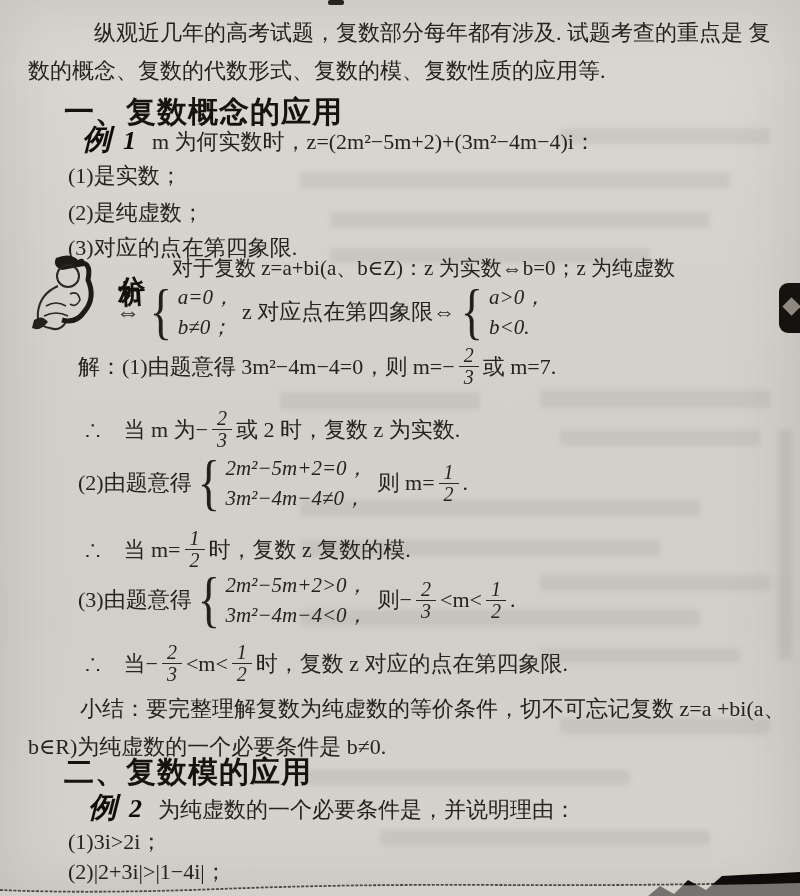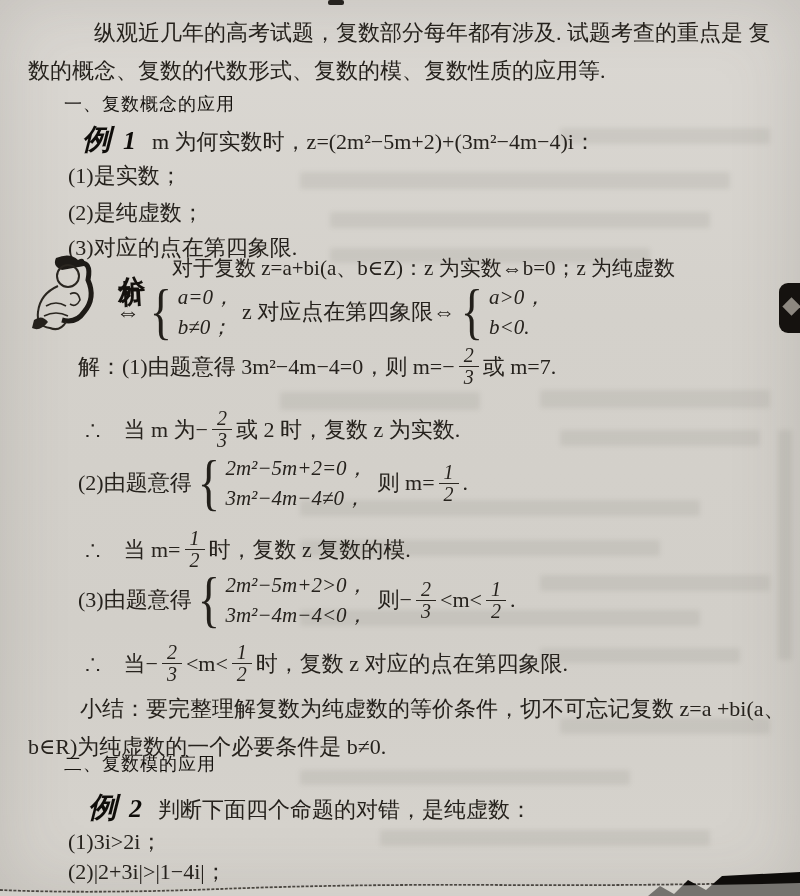--- a/index.html
+++ b/index.html
@@ -12,21 +12,21 @@
   .page{
     position:absolute;inset:0;
     background:linear-gradient(180deg,#dbd8d3 0%,#d4d1cb 35%,#d2cfc9 70%,#d6d3cd 100%);
     box-shadow:inset 0 0 70px rgba(90,85,78,.18);
   }
   .abs{position:absolute;}
   .t{font-size:22px;line-height:36px;white-space:nowrap;}
   .wrap{white-space:normal;}
   .heading{
     font-family:"Liberation Sans","DejaVu Sans",sans-serif;
-    font-weight:normal;font-size:18px;color:#16130f;letter-spacing:1px;white-space:nowrap;
+    font-weight:bold;font-size:30px;color:#16130f;letter-spacing:1px;white-space:nowrap;
   }
   .ex-row{display:flex;align-items:baseline;gap:10px;white-space:nowrap;}
   .ex-label{
     font-family:"Liberation Sans","DejaVu Sans",sans-serif;
     font-weight:bold;font-style:italic;font-size:29px;color:#0f0d0a;letter-spacing:2px;
   }
   .ex-num{font-weight:bold;font-style:italic;font-size:26px;color:#0f0d0a;margin-right:6px;}
   .mathrow{display:flex;align-items:center;white-space:nowrap;font-size:22px;}
   .frac{display:inline-flex;flex-direction:column;align-items:center;vertical-align:middle;
         line-height:1.05;font-size:20px;font-style:italic;margin:0 4px;}
@@ -210,21 +210,21 @@
   <div class="abs t wrap" style="left:28px;top:690px;width:762px;text-indent:52px;line-height:38px;">
     <span>小结：要完整理解复数为纯虚数的等价条件，切不可忘记复数 z=a</span>
     <span>+bi(a、b∈R)为纯虚数的一个必要条件是 b≠0.</span>
   </div>
 
   <div class="abs heading" style="left:64px;top:752px;">二、复数模的应用</div>
 
   <div class="abs ex-row" style="left:88px;top:788px;">
     <span class="ex-label">例</span>
     <span class="ex-num">2</span>
-    <span class="t">判断下面四个命题的对错，是纯虚数：</span>
+    <span class="t">为纯虚数的一个必要条件是，并说明理由：</span>
   </div>
   <div class="abs t" style="left:68px;top:824px;">(1)3i&gt;2i；</div>
   <div class="abs t" style="left:68px;top:854px;">(2)|2+3i|&gt;|1−4i|；</div>
 
   <div class="abs" style="left:0;top:862px;width:800px;height:34px;">
     <svg width="800" height="34" viewBox="0 0 800 34">
       <path d="M0 28 Q 90 32 220 27 T 500 23 T 800 20" fill="none" stroke="#4a4640" stroke-width="1.8" stroke-dasharray="3 1.5"></path>
       <path d="M648 34 L660 24 L674 32 L688 18 L706 28 L722 14 L800 10 L800 34 Z" fill="#0e0c0a"></path>
       <path d="M0 29 Q 90 33 220 28 T 500 24 T 800 21 L800 34 L0 34 Z" fill="#dcd9d4" opacity="0.5"></path>
     </svg>

